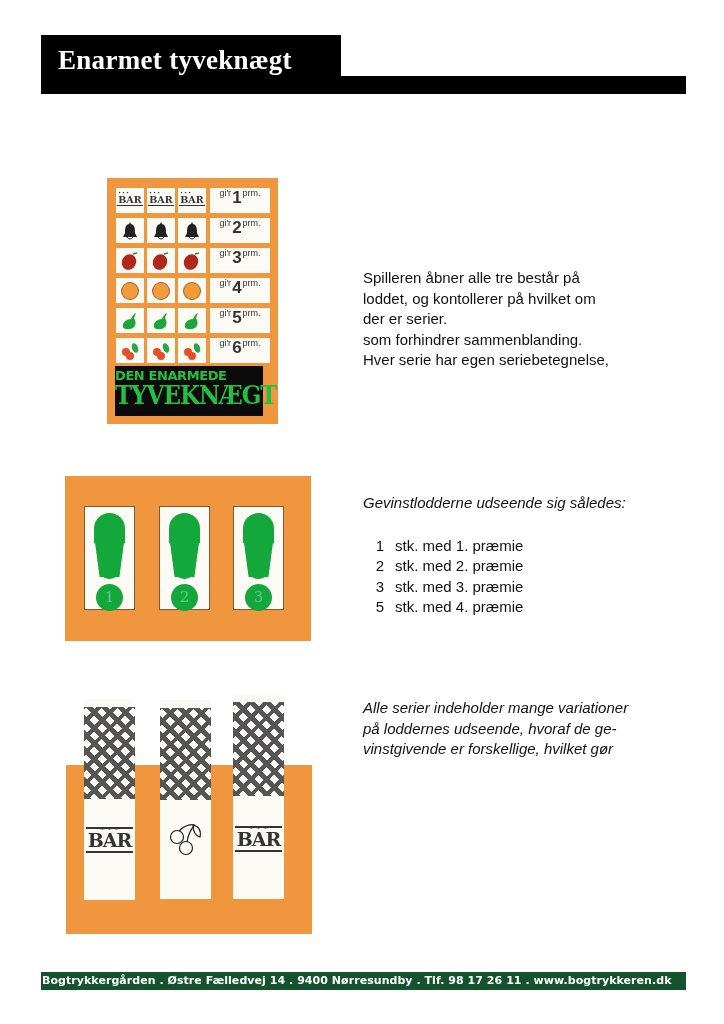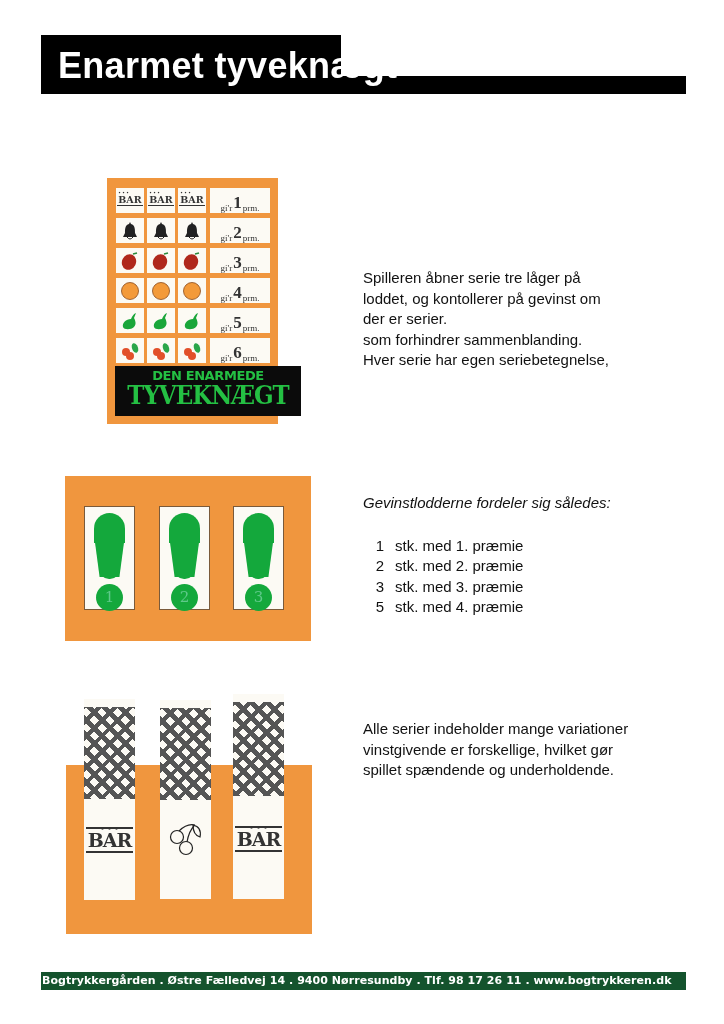--- a/index.html
+++ b/index.html
@@ -10,68 +10,68 @@
   .title-tab {
     position: absolute; left: 41px; top: 35px; width: 300px; height: 59px;
     background: #000;
   }
   .title-bar {
     position: absolute; left: 41px; top: 76px; width: 645px; height: 18px;
     background: #000;
   }
   .title-text {
     position: absolute; left: 58px; top: 45px;
-    font-family: Liberation Sans, sans-serif; font-weight: bold;
-    font-size: 36px; color: #fff; letter-spacing: 0.3px;
+    font-family: Liberation Serif, serif; font-weight: bold;
+    font-size: 27px; color: #fff; letter-spacing: 0.3px;
   }
 
   
   .footer-bar {
     position: absolute; left: 41px; top: 972px; width: 645px; height: 18px;
     background: #14532d; color: #fff;
     font-family: "DejaVu Sans", sans-serif; font-weight: bold; font-size: 11px;
     line-height: 18px; padding-left: 1px; white-space: nowrap; letter-spacing: 0.05px;
   }
 
   
   .text { position: absolute; left: 363px; font-size: 15px; line-height: 20.6px; color: #111; }
   .t1 { top: 268px; width: 300px; }
   .t2 { top: 432px; width: 300px; }
   .t2i { top: 493px; font-style: italic; }
   .prize-list { position: absolute; left: 363px; top: 536px; font-size: 15px; line-height: 20.4px; }
   .prize-row { display: flex; }
   .prize-num { width: 21px; text-align: right; }
   .prize-txt { margin-left: 11px; }
-  .t3 { top: 719px; width: 300px; }
+  .t3 { top: 698px; width: 300px; font-style: italic; }
 
   
   .ticket {
     position: absolute; left: 107px; top: 178px; width: 171px; height: 246px;
     background: #f0963e;
   }
   .cell {
     position: absolute; width: 28px; height: 25px; background: #fcfaf4;
     display: flex; align-items: center; justify-content: center;
   }
   .prm-cell {
     position: absolute; width: 60px; height: 25px; background: #fcfaf4;
-    font-family: Liberation Serif, serif; color: #333; font-size: 9px;
-    display: flex; align-items: flex-end; justify-content: center; white-space: nowrap;
+    font-family: Liberation Sans, sans-serif; color: #333; font-size: 9px;
+    display: flex; align-items: flex-start; justify-content: center; white-space: nowrap;
   }
   .prm-cell .big { font-size: 17px; font-weight: bold; margin: 0 1px; }
   .bar-mini {
     font-family: "DejaVu Serif", serif; font-weight: bold; font-size: 9.5px; color: #333;
     border-bottom: 1.5px solid #333; line-height: 10px; padding: 0 1px; position: relative;
   }
   .bar-mini::before {
     content: "• • •"; position: absolute; top: -7px; left: 1px; font-size: 4px; letter-spacing: 0;
   }
   .ticket-banner {
-    position: absolute; left: 8px; top: 188px; width: 186px; height: 50px;
-    background: #0b0b0b; text-align: center; color: #24c043;
+    position: absolute; left: 8px; top: 188px; width: 148px; height: 50px;
+    background: #0b0b0b; color: #24c043;
   }
   .banner-l1 { font-family: "DejaVu Sans", sans-serif; font-weight: bold; font-size: 13px; margin-top: 2px; letter-spacing: -0.4px; }
   .banner-l2 { font-family: "DejaVu Serif", serif; font-weight: bold; font-size: 23px; line-height: 24px; letter-spacing: -1px; transform: scaleY(1.1); }
 
   
   .block2 {
     position: absolute; left: 65px; top: 476px; width: 246px; height: 165px;
     background: #f0963e;
   }
   .door {
@@ -311,31 +311,31 @@
   </div>
 </div>
 <div class="strip" style="left:233px;top:694px;height:205px">
   <div class="strip-pattern" style="height:94px"></div>
   <div class="strip-content" style="top:122px;height:46px">
     <span class="bar-big">BAR</span>
   </div>
 </div>
 
 <div class="text t1">
-  <div>Spilleren åbner serie tre låger på</div>
-  <div>loddet, og kontollerer på gevinst om</div>
+  <div>Spilleren åbner alle tre består på</div>
+  <div>loddet, og kontollerer på hvilket om</div>
   <div>der er serier.</div>
   <div>som forhindrer sammenblanding.</div>
   <div>Hver serie har egen seriebetegnelse,</div>
 </div>
 
 <div class="text t2">
 </div>
 
-<div class="text t2i">Gevinstlodderne fordeler sig således:</div>
+<div class="text t2i">Gevinstlodderne udseende sig således:</div>
 
 <div class="prize-list">
   <div class="prize-row">
       <span class="prize-num">1</span>
       <span class="prize-txt">stk. med 1. præmie</span>
     </div>
   <div class="prize-row">
       <span class="prize-num">2</span>
       <span class="prize-txt">stk. med 2. præmie</span>
     </div>
@@ -344,17 +344,17 @@
       <span class="prize-txt">stk. med 3. præmie</span>
     </div>
   <div class="prize-row">
       <span class="prize-num">5</span>
       <span class="prize-txt">stk. med 4. præmie</span>
     </div>
 </div>
 
 <div class="text t3">
   <div>Alle serier indeholder mange variationer</div>
+  <div>på loddernes udseende, hvoraf de ge-</div>
   <div>vinstgivende er forskellige, hvilket gør</div>
-  <div>spillet spændende og underholdende.</div>
 </div>
 
 <div class="footer-bar">Bogtrykkergården . Østre Fælledvej 14 . 9400 Nørresundby . Tlf. 98 17 26 11 . www.bogtrykkeren.dk</div>
 
 </body></html>

